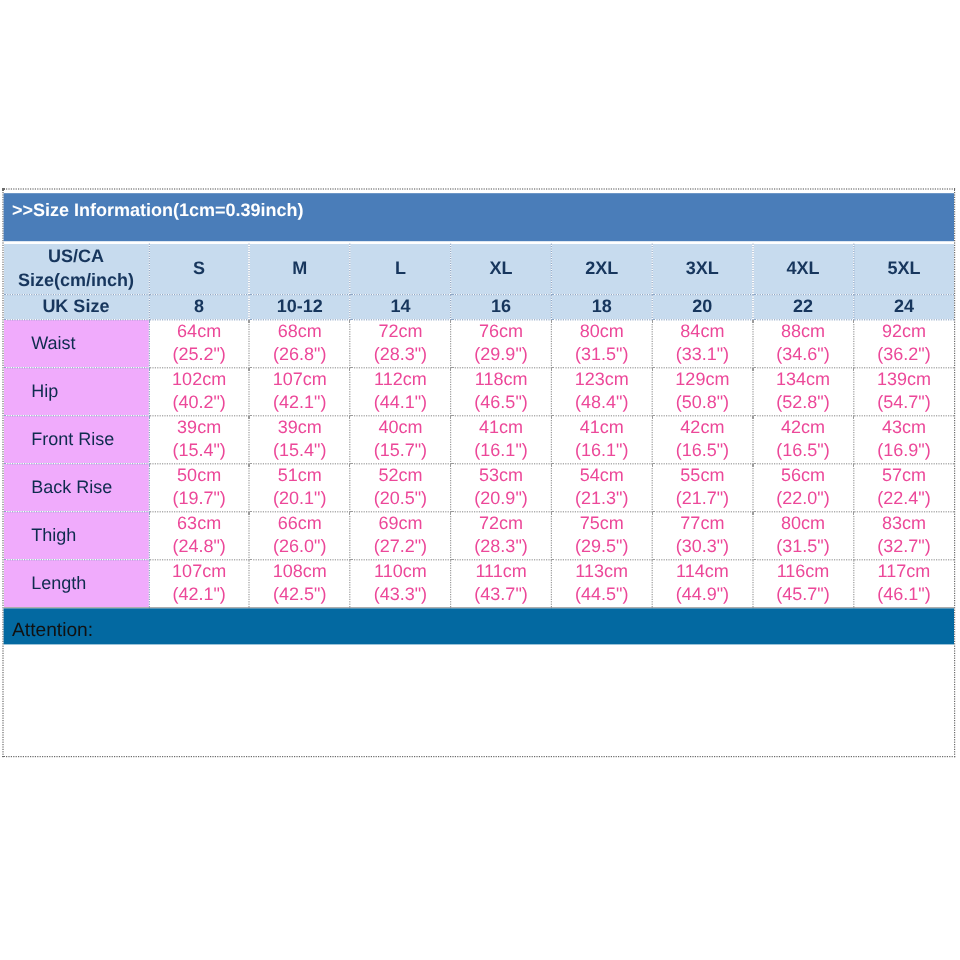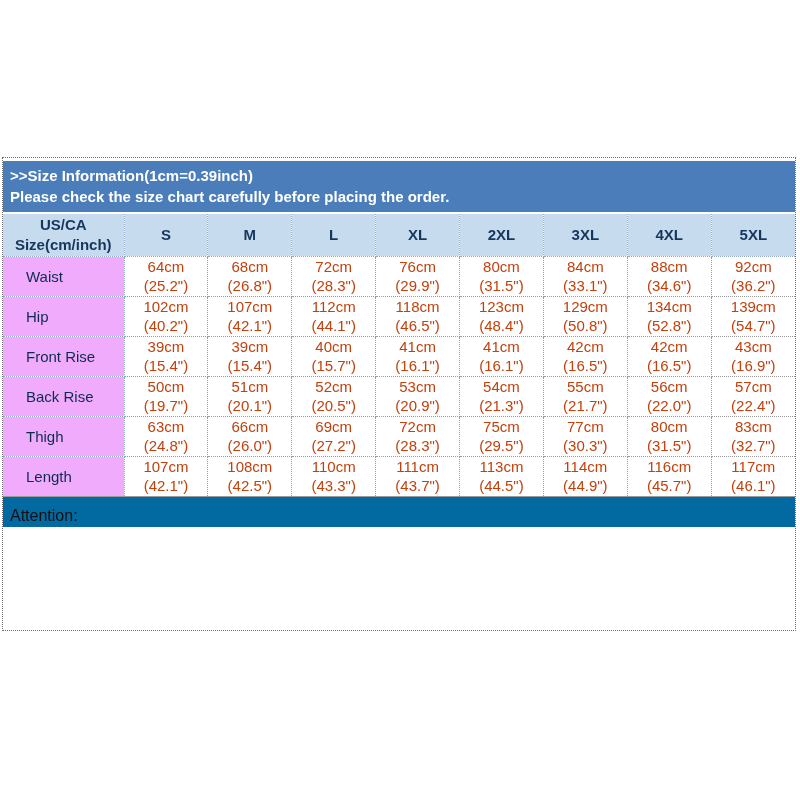--- a/index.html
+++ b/index.html
@@ -8,57 +8,56 @@
     font-family:"Liberation Sans", sans-serif;
     -webkit-font-smoothing:antialiased;
   }
   .sheet{
     position:absolute;left:2px;top:157px;width:794px;height:474px;
     border:1px dotted #6b6b6b;box-sizing:border-box;background:#ffffff;
   }
   .banner{
     margin:3px 0 2px 0;background:#4a7db9;color:#ffffff;
     font-weight:bold;font-size:15px;line-height:21px;
-    padding:4px 6px 5px 7px;
+    padding:4px 6px 15px 7px;
   }
   table.size-table{
     width:100%;border-collapse:collapse;table-layout:fixed;
     border-bottom:1px solid #9a9a9a;
   }
   table.size-table td{
     text-align:center;font-size:15px;padding:0;
     border:1px dotted #8fa6c4;overflow:hidden;
   }
   table.size-table td:first-child{border-left:none;}
   table.size-table td:last-child{border-right:none;}
   table.size-table tr:first-child td{border-top:none;}
   tr.hdr-row td{background:#c7dbee;color:#17365d;font-weight:bold;}
   tr.hdr-main{height:42px;}
   tr.hdr-small{height:21px;}
   .corner div{line-height:20px;}
   tr.meas{height:40px;}
-  tr.meas td{border-color:#9b9b9b;color:#c2410c;}
+  tr.meas td{border-color:#9b9b9b;color:#ec4899;}
   tr.meas td.mlabel{
     background:#f0abfc;color:#0e2b4e;text-align:left;
     padding-left:23px;font-weight:normal;border-color:#8fa6c4;
   }
   tr.meas td div{line-height:19px;}
   .attention{
     padding:7px 8px 0 7px;color:#111111;font-size:16px;line-height:23px;
     background:#0369a1;
   }
 </style>
 </head>
 <body>
 
 <div class="sheet">
 
   <div class="banner">
     <div>&gt;&gt;Size Information(1cm=0.39inch)</div>
-    <div>Please check the size chart carefully before placing the order.</div>
   </div>
 
   <table class="size-table">
     <colgroup>
       <col style="width:121px">
       <col>
         <col>
         <col>
         <col>
         <col>
@@ -74,20 +73,31 @@
           </td>
           <td>S</td>
           <td>M</td>
           <td>L</td>
           <td>XL</td>
           <td>2XL</td>
           <td>3XL</td>
           <td>4XL</td>
           <td>5XL</td>
         </tr>
+        <tr class="hdr-row hdr-small">
+          <td>UK Size</td>
+          <td>8</td>
+          <td>10-12</td>
+          <td>14</td>
+          <td>16</td>
+          <td>18</td>
+          <td>20</td>
+          <td>22</td>
+          <td>24</td>
+        </tr>
         <tr class="meas">
           <td class="mlabel">Waist</td>
           <td>
             <div>64cm</div>
             <div>(25.2")</div>
           </td>
           <td>
             <div>68cm</div>
             <div>(26.8")</div>
           </td>

